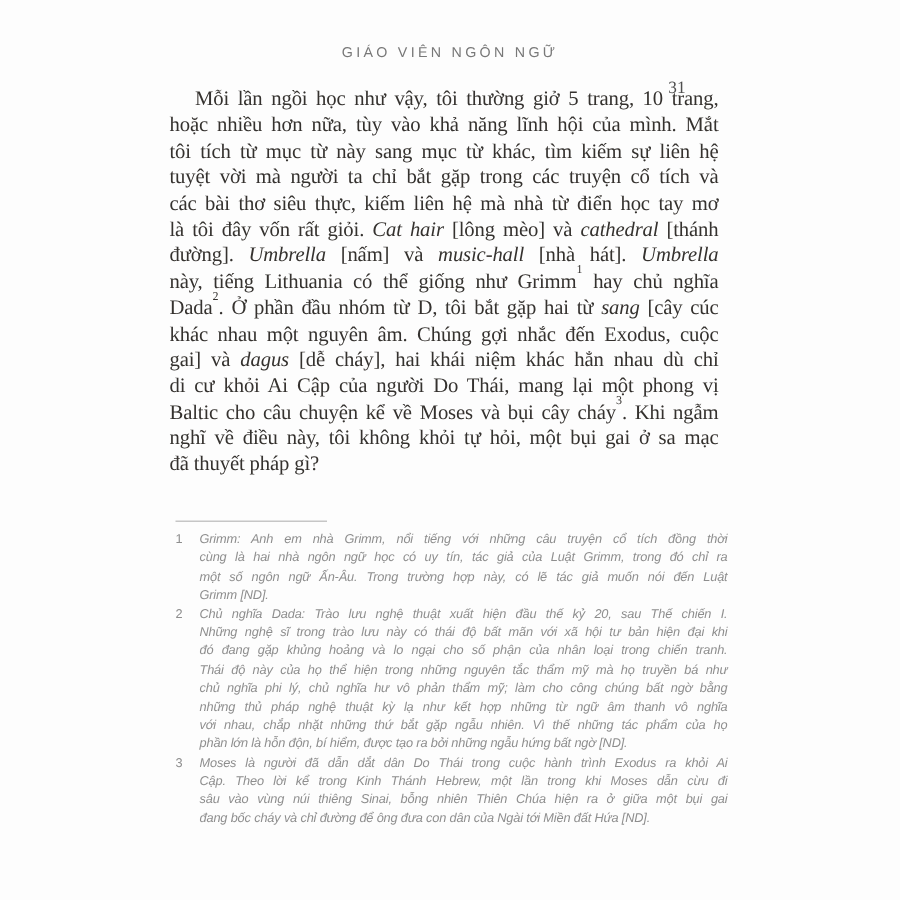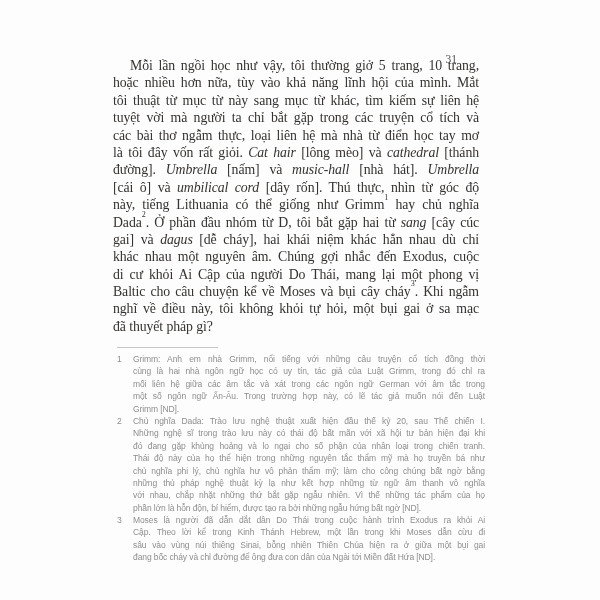--- a/index.html
+++ b/index.html
@@ -83,57 +83,57 @@
     letter-spacing: -0.1px;
     color: var(--footnote-text, #8e8e8e);
   }
   .fn-item { display: flex; }
   .fn-num { flex: 0 0 16px; width: 16px; }
   .fn-text { flex: 1 1 auto; min-width: 0; }
   .fn-line {
     height: 12.4px;
     text-align: justify;
     text-align-last: justify;
+    font-style: italic;
   }
   .fn-line.fn-last { text-align-last: left; }
 </style>
 </head>
 <body>
 
 <div id="page">
+  <div class="running-header">GIÁO VIÊN NGÔN NGỮ</div>
   <div class="page-number">31</div>
 
   <div class="body-paragraph">
       <div class="body-line indent">Mỗi lần ngồi học như vậy, tôi thường giở 5 trang, 10 trang,</div>
       <div class="body-line">hoặc nhiều hơn nữa, tùy vào khả năng lĩnh hội của mình. Mắt</div>
-      <div class="body-line">tôi thuật từ mục từ này sang mục từ khác, tìm kiếm sự liên hệ</div>
+      <div class="body-line">tôi tích từ mục từ này sang mục từ khác, tìm kiếm sự liên hệ</div>
       <div class="body-line">tuyệt vời mà người ta chỉ bắt gặp trong các truyện cổ tích và</div>
-      <div class="body-line">các bài thơ ngẫm thực, loại liên hệ mà nhà từ điển học tay mơ</div>
+      <div class="body-line">các bài thơ siêu thực, kiếm liên hệ mà nhà từ điển học tay mơ</div>
       <div class="body-line">là tôi đây vốn rất giỏi. <i>Cat hair</i> [lông mèo] và <i>cathedral</i> [thánh</div>
       <div class="body-line">đường]. <i>Umbrella</i> [nấm] và <i>music-hall</i> [nhà hát]. <i>Umbrella</i></div>
-      <div class="body-line">[cái ô] và <i>umbilical cord</i> [dây rốn]. Thú thực, nhìn từ góc độ</div>
       <div class="body-line">này, tiếng Lithuania có thể giống như Grimm<sup>1</sup> hay chủ nghĩa</div>
       <div class="body-line">Dada<sup>2</sup>. Ở phần đầu nhóm từ D, tôi bắt gặp hai từ <i>sang</i> [cây cúc</div>
+      <div class="body-line">khác nhau một nguyên âm. Chúng gợi nhắc đến Exodus, cuộc</div>
       <div class="body-line">gai] và <i>dagus</i> [dễ cháy], hai khái niệm khác hẳn nhau dù chỉ</div>
-      <div class="body-line">khác nhau một nguyên âm. Chúng gợi nhắc đến Exodus, cuộc</div>
       <div class="body-line">di cư khỏi Ai Cập của người Do Thái, mang lại một phong vị</div>
       <div class="body-line">Baltic cho câu chuyện kể về Moses và bụi cây cháy<sup>3</sup>. Khi ngẫm</div>
       <div class="body-line">nghĩ về điều này, tôi không khỏi tự hỏi, một bụi gai ở sa mạc</div>
       <div class="body-line para-end">đã thuyết pháp gì?</div>
     </div>
 
   <div class="fn-separator"></div>
 
   <div class="footnotes">
       <div class="fn-item">
         <div class="fn-num">1</div>
         <div class="fn-text">
           <div class="fn-line">Grimm: Anh em nhà Grimm, nổi tiếng với những câu truyện cổ tích đồng thời</div>
           <div class="fn-line">cùng là hai nhà ngôn ngữ học có uy tín, tác giả của Luật Grimm, trong đó chỉ ra</div>
-          <div class="fn-line">mối liên hệ giữa các âm tắc và xát trong các ngôn ngữ German với âm tắc trong</div>
           <div class="fn-line">một số ngôn ngữ Ấn-Âu. Trong trường hợp này, có lẽ tác giả muốn nói đến Luật</div>
           <div class="fn-line fn-last">Grimm [ND].</div>
         </div>
       </div>
       <div class="fn-item">
         <div class="fn-num">2</div>
         <div class="fn-text">
           <div class="fn-line">Chủ nghĩa Dada: Trào lưu nghệ thuật xuất hiện đầu thế kỷ 20, sau Thế chiến I.</div>
           <div class="fn-line">Những nghệ sĩ trong trào lưu này có thái độ bất mãn với xã hội tư bản hiện đại khi</div>
           <div class="fn-line">đó đang gặp khủng hoảng và lo ngại cho số phận của nhân loại trong chiến tranh.</div>

